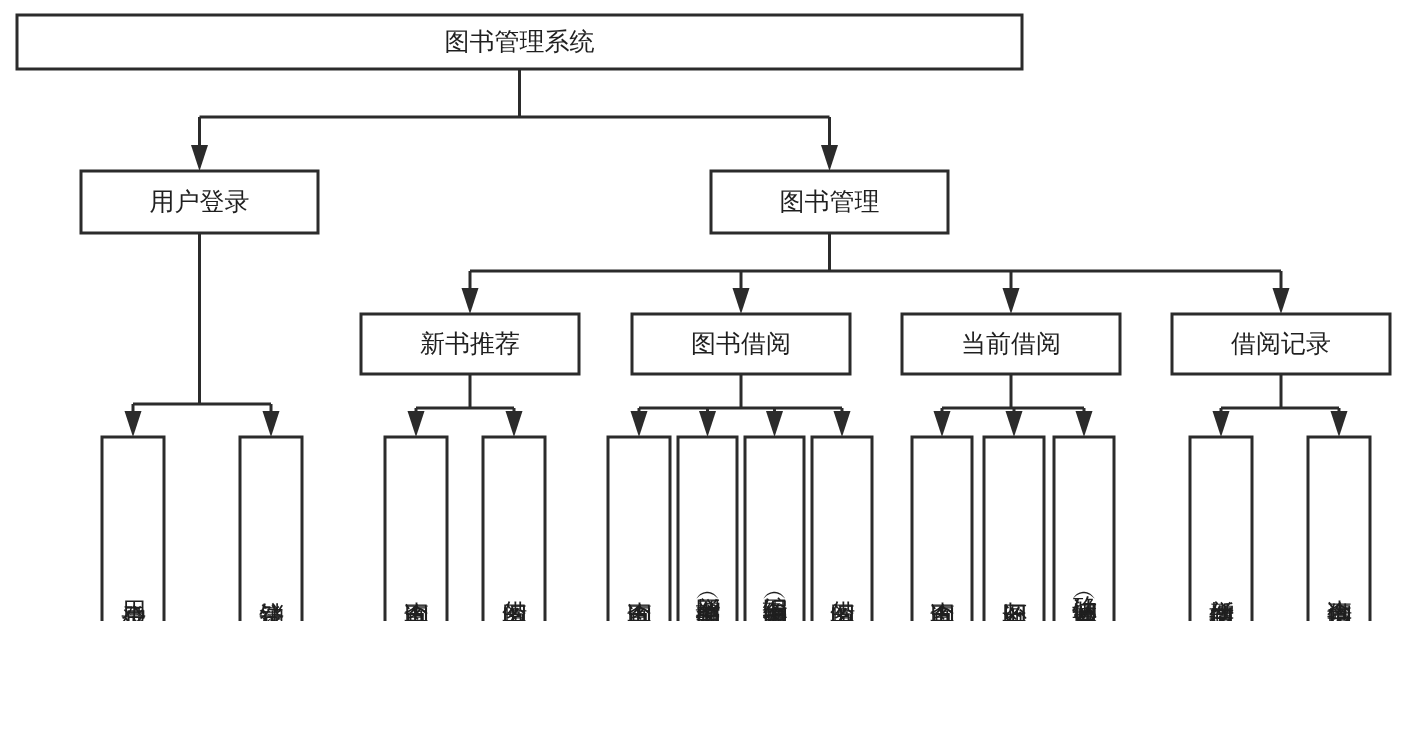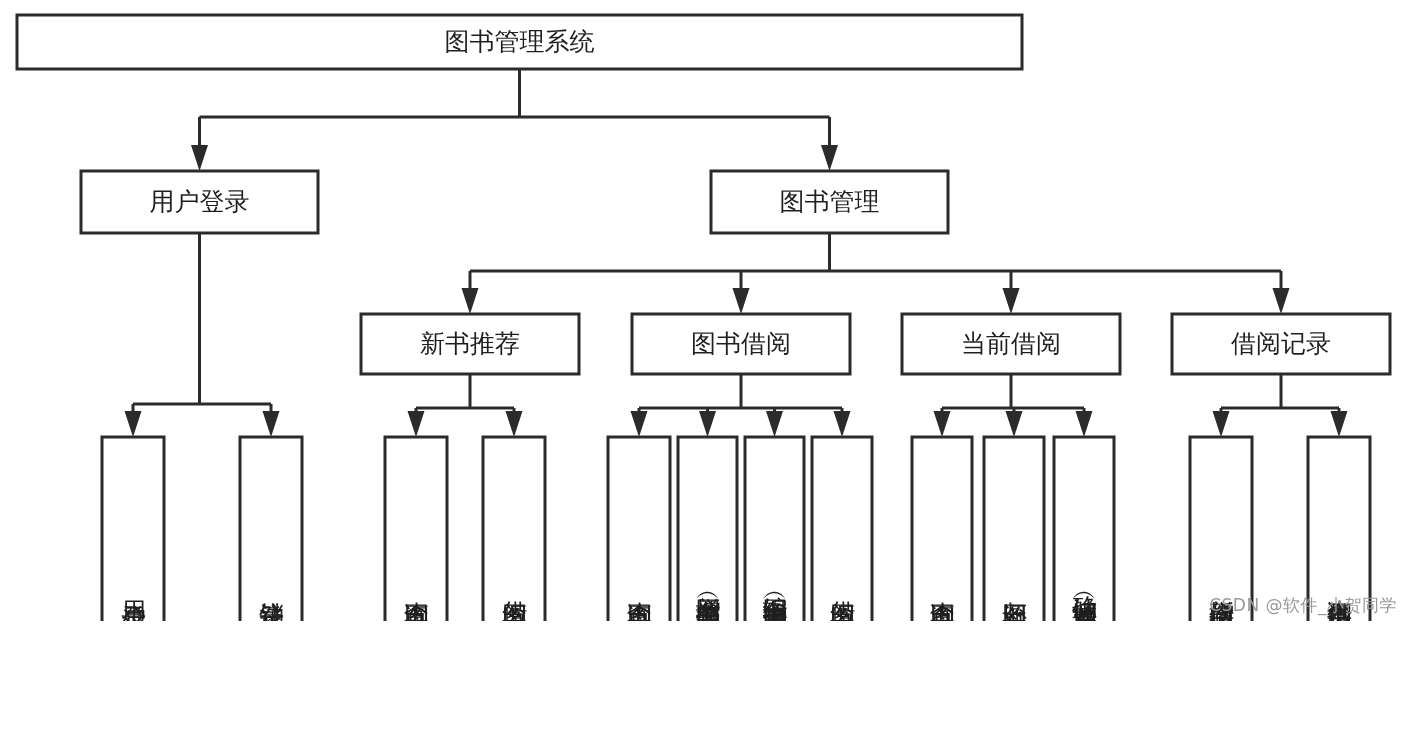--- a/index.html
+++ b/index.html
@@ -174,15 +174,14 @@
       <div class="leaf-label" style="left: 678px; top: 437px; width: 59px; height: 296px;">新增图书（管理员）</div>
       <div class="leaf-label" style="left: 745px; top: 437px; width: 59px; height: 296px;">编辑图书（管理员）</div>
       <div class="leaf-label" style="left: 812px; top: 437px; width: 60px; height: 296px;">借阅图书</div>
       <div class="leaf-label" style="left: 912px; top: 437px; width: 60px; height: 296px;">查询图书</div>
       <div class="leaf-label" style="left: 984px; top: 437px; width: 60px; height: 296px;">归还图书</div>
       <div class="leaf-label" style="left: 1054px; top: 437px; width: 60px; height: 296px;">确认归还（管理员）</div>
       <div class="leaf-label" style="left: 1190px; top: 437px; width: 62px; height: 296px;">新增借阅记录</div>
       <div class="leaf-label" style="left: 1308px; top: 437px; width: 62px; height: 296px;">查询借阅记录</div>
     </div>
 
-  <div id="watermark">CSDN @软件_小贺同学</div>
 
 </div>
 
 </body></html>

